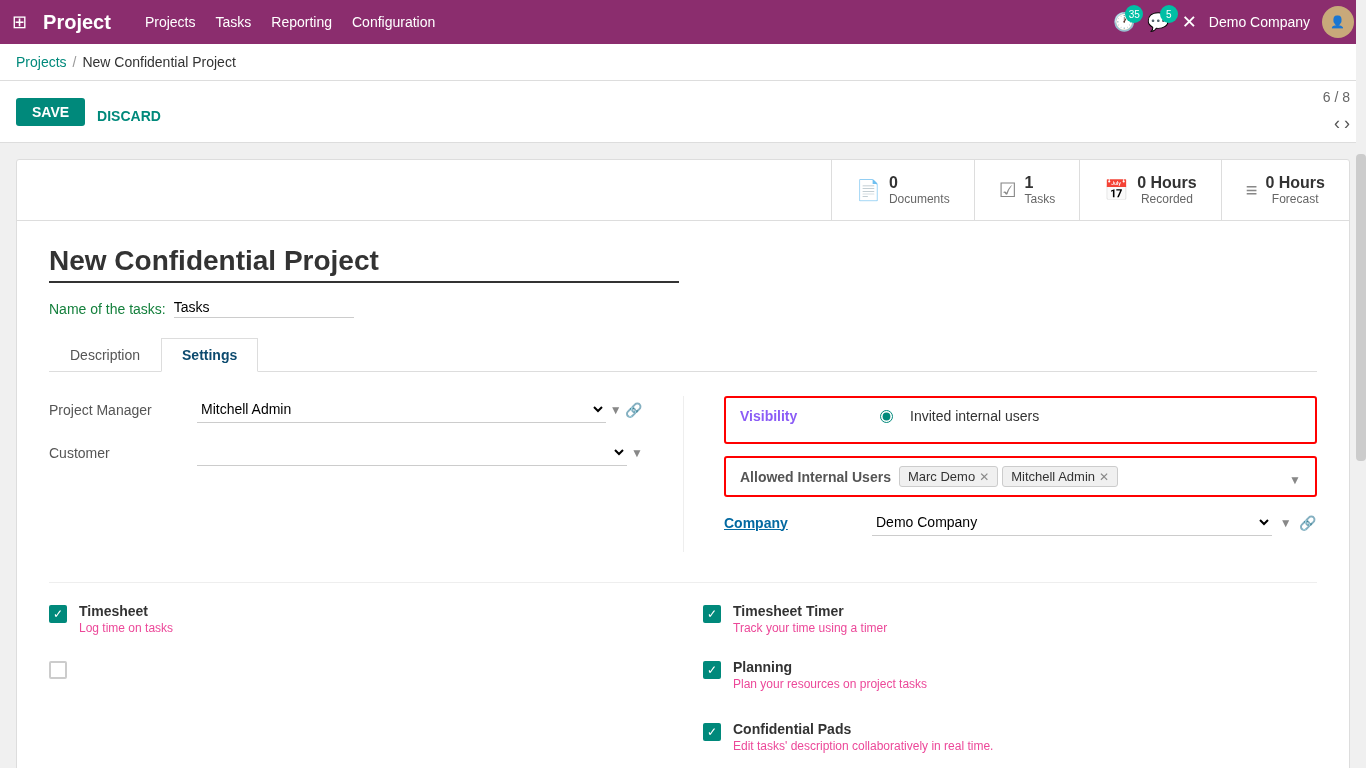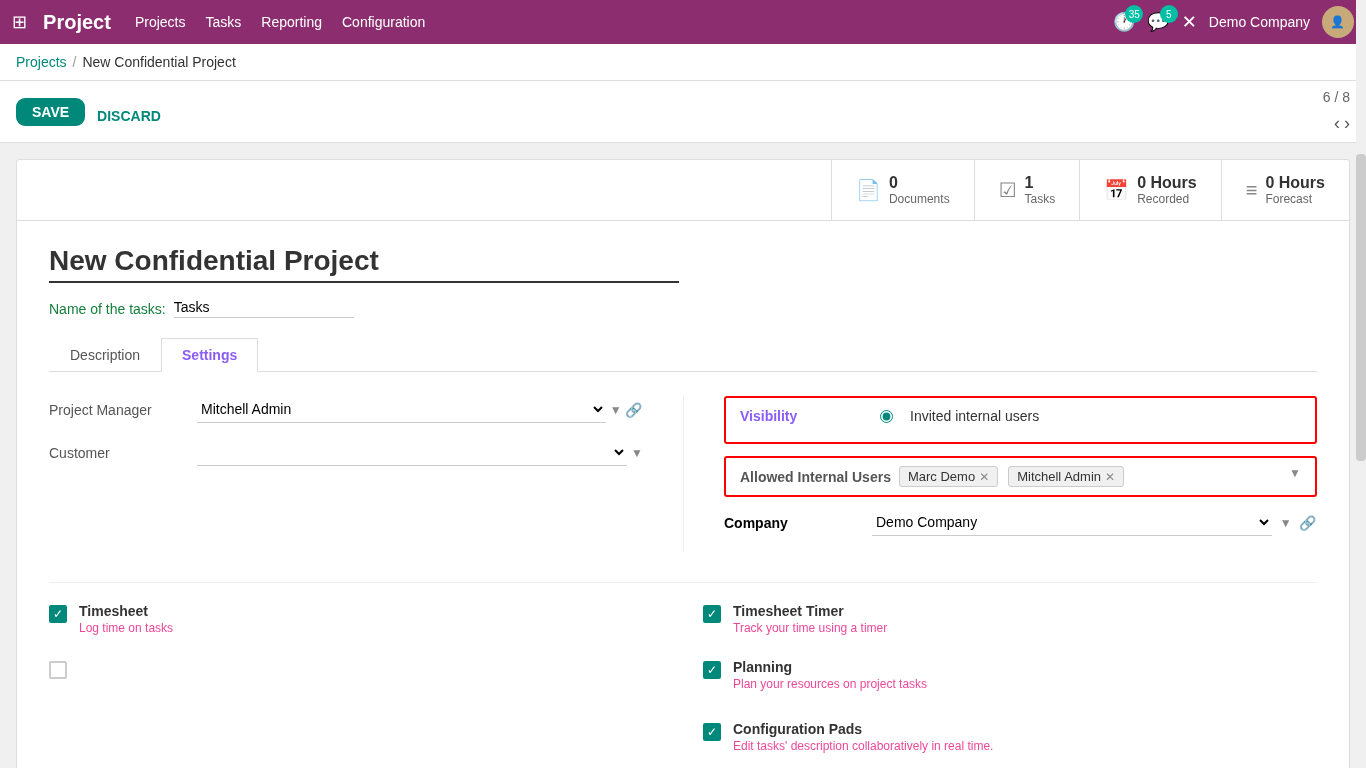--- a/index.html
+++ b/index.html
@@ -9,21 +9,21 @@
     .topnav {
       background: #8b2d6e;
       color: white;
       height: 44px;
       display: flex;
       align-items: center;
       padding: 0 12px;
       gap: 16px;
     }
     .topnav-grid { font-size: 18px; cursor: pointer; }
-    .topnav-title { font-size: 20px; font-weight: bold; margin-right: 8px; }
+    .topnav-title { font-size: 20px; font-weight: bold; margin-right: 18px; }
     .topnav-links { display: flex; gap: 20px; flex: 1; }
     .topnav-link { color: white; text-decoration: none; font-size: 14px; cursor: pointer; }
     .topnav-right { display: flex; align-items: center; gap: 12px; margin-left: auto; }
     .badge-btn {
       position: relative;
       background: none;
       border: none;
       color: white;
       font-size: 18px;
       cursor: pointer;
@@ -75,21 +75,21 @@
       gap: 12px;
     }
     .btn-save {
       background: #00897b;
       color: white;
       border: none;
       padding: 6px 16px;
       font-size: 14px;
       font-weight: bold;
       cursor: pointer;
-      border-radius: 9px;
+      border-radius: 3px;
     }
     .btn-discard {
       background: none;
       border: none;
       color: #00897b;
       font-size: 14px;
       font-weight: bold;
       cursor: pointer;
       margin-top: 8px;
     }
@@ -131,21 +131,21 @@
       display: flex;
       align-items: center;
       gap: 8px;
       padding: 14px 24px;
       border-left: 1px solid #ddd;
       cursor: pointer;
     }
     .stat-icon { font-size: 20px; color: #888; }
     .stat-text { display: flex; flex-direction: column; }
     .stat-number { font-size: 16px; font-weight: bold; color: #333; }
-    .stat-label { font-size: 12px; color: #666; }
+    .stat-label { font-size: 12px; color: #666; text-align: center; }
 
     
     .form-area { padding: 24px 32px; }
     .project-title-input {
       font-size: 28px;
       font-weight: bold;
       border: none;
       border-bottom: 2px solid #333;
       outline: none;
       width: 630px;
@@ -176,21 +176,21 @@
       cursor: pointer;
       font-size: 14px;
       border: 1px solid transparent;
       margin-bottom: -1px;
       color: #555;
     }
     .tab.active {
       border: 1px solid #ddd;
       border-bottom-color: white;
       background: white;
-      color: #8b5cf6;
+      color: #0c4a6e;
       font-weight: bold;
     }
 
     
     .settings-grid {
       display: grid;
       grid-template-columns: 1fr 1fr;
       gap: 0;
     }
     .settings-left { padding-right: 40px; }
@@ -241,41 +241,41 @@
     .allowed-users-section {
       border: 2px solid red;
       border-radius: 3px;
       padding: 8px 14px;
       margin-bottom: 12px;
       display: flex;
       align-items: center;
       gap: 8px;
     }
     .allowed-label { font-weight: bold; color: #555; min-width: 140px; }
-    .tags-area { display: flex; align-items: flex-start; gap: 10px; flex: 1; flex-wrap: wrap; }
+    .tags-area { display: flex; align-items: flex-end; gap: 4px; flex: 1; flex-wrap: wrap; }
     .tag {
       display: flex;
       align-items: center;
       gap: 4px;
       background: #f0f0f0;
       border: 1px solid #ccc;
       border-radius: 3px;
       padding: 2px 8px;
       font-size: 13px;
     }
     .tag-x { cursor: pointer; color: #888; font-size: 12px; }
     .tags-dropdown { color: #888; font-size: 12px; cursor: pointer; margin-left: auto; }
 
     .company-row {
       display: flex;
       align-items: center;
       gap: 8px;
       margin-bottom: 16px;
     }
-    .company-label { font-weight: bold; color: #000000; min-width: 140px; }
+    .company-label { font-weight: bold; color: #0369a1; min-width: 140px; text-decoration: underline; }
     .company-select { flex: 1; border: none; border-bottom: 1px solid #ccc; padding: 4px 0; font-size: 14px; background: none; cursor: pointer; }
     .company-ext { color: #00897b; cursor: pointer; font-size: 14px; }
 
     
     .checkbox-grid {
       display: grid;
       grid-template-columns: 1fr 1fr;
       gap: 24px 40px;
       margin-top: 30px;
       padding-top: 20px;
@@ -504,21 +504,21 @@
         </div>
 
       </div>
 
       
       <div class="checkbox-grid" style="border-top:none; margin-top:10px;">
         <div></div>
         <div class="checkbox-item">
           <div class="checkbox-teal">✓</div>
           <div class="checkbox-content">
-            <div class="checkbox-title">Configuration Pads</div>
+            <div class="checkbox-title">Confidential Pads</div>
             <div class="checkbox-desc">Edit tasks' description collaboratively in real time.</div>
           </div>
         </div>
       </div>
 
     </div>
   </div>
 </div>
 
 <div class="scrollbar-track">

